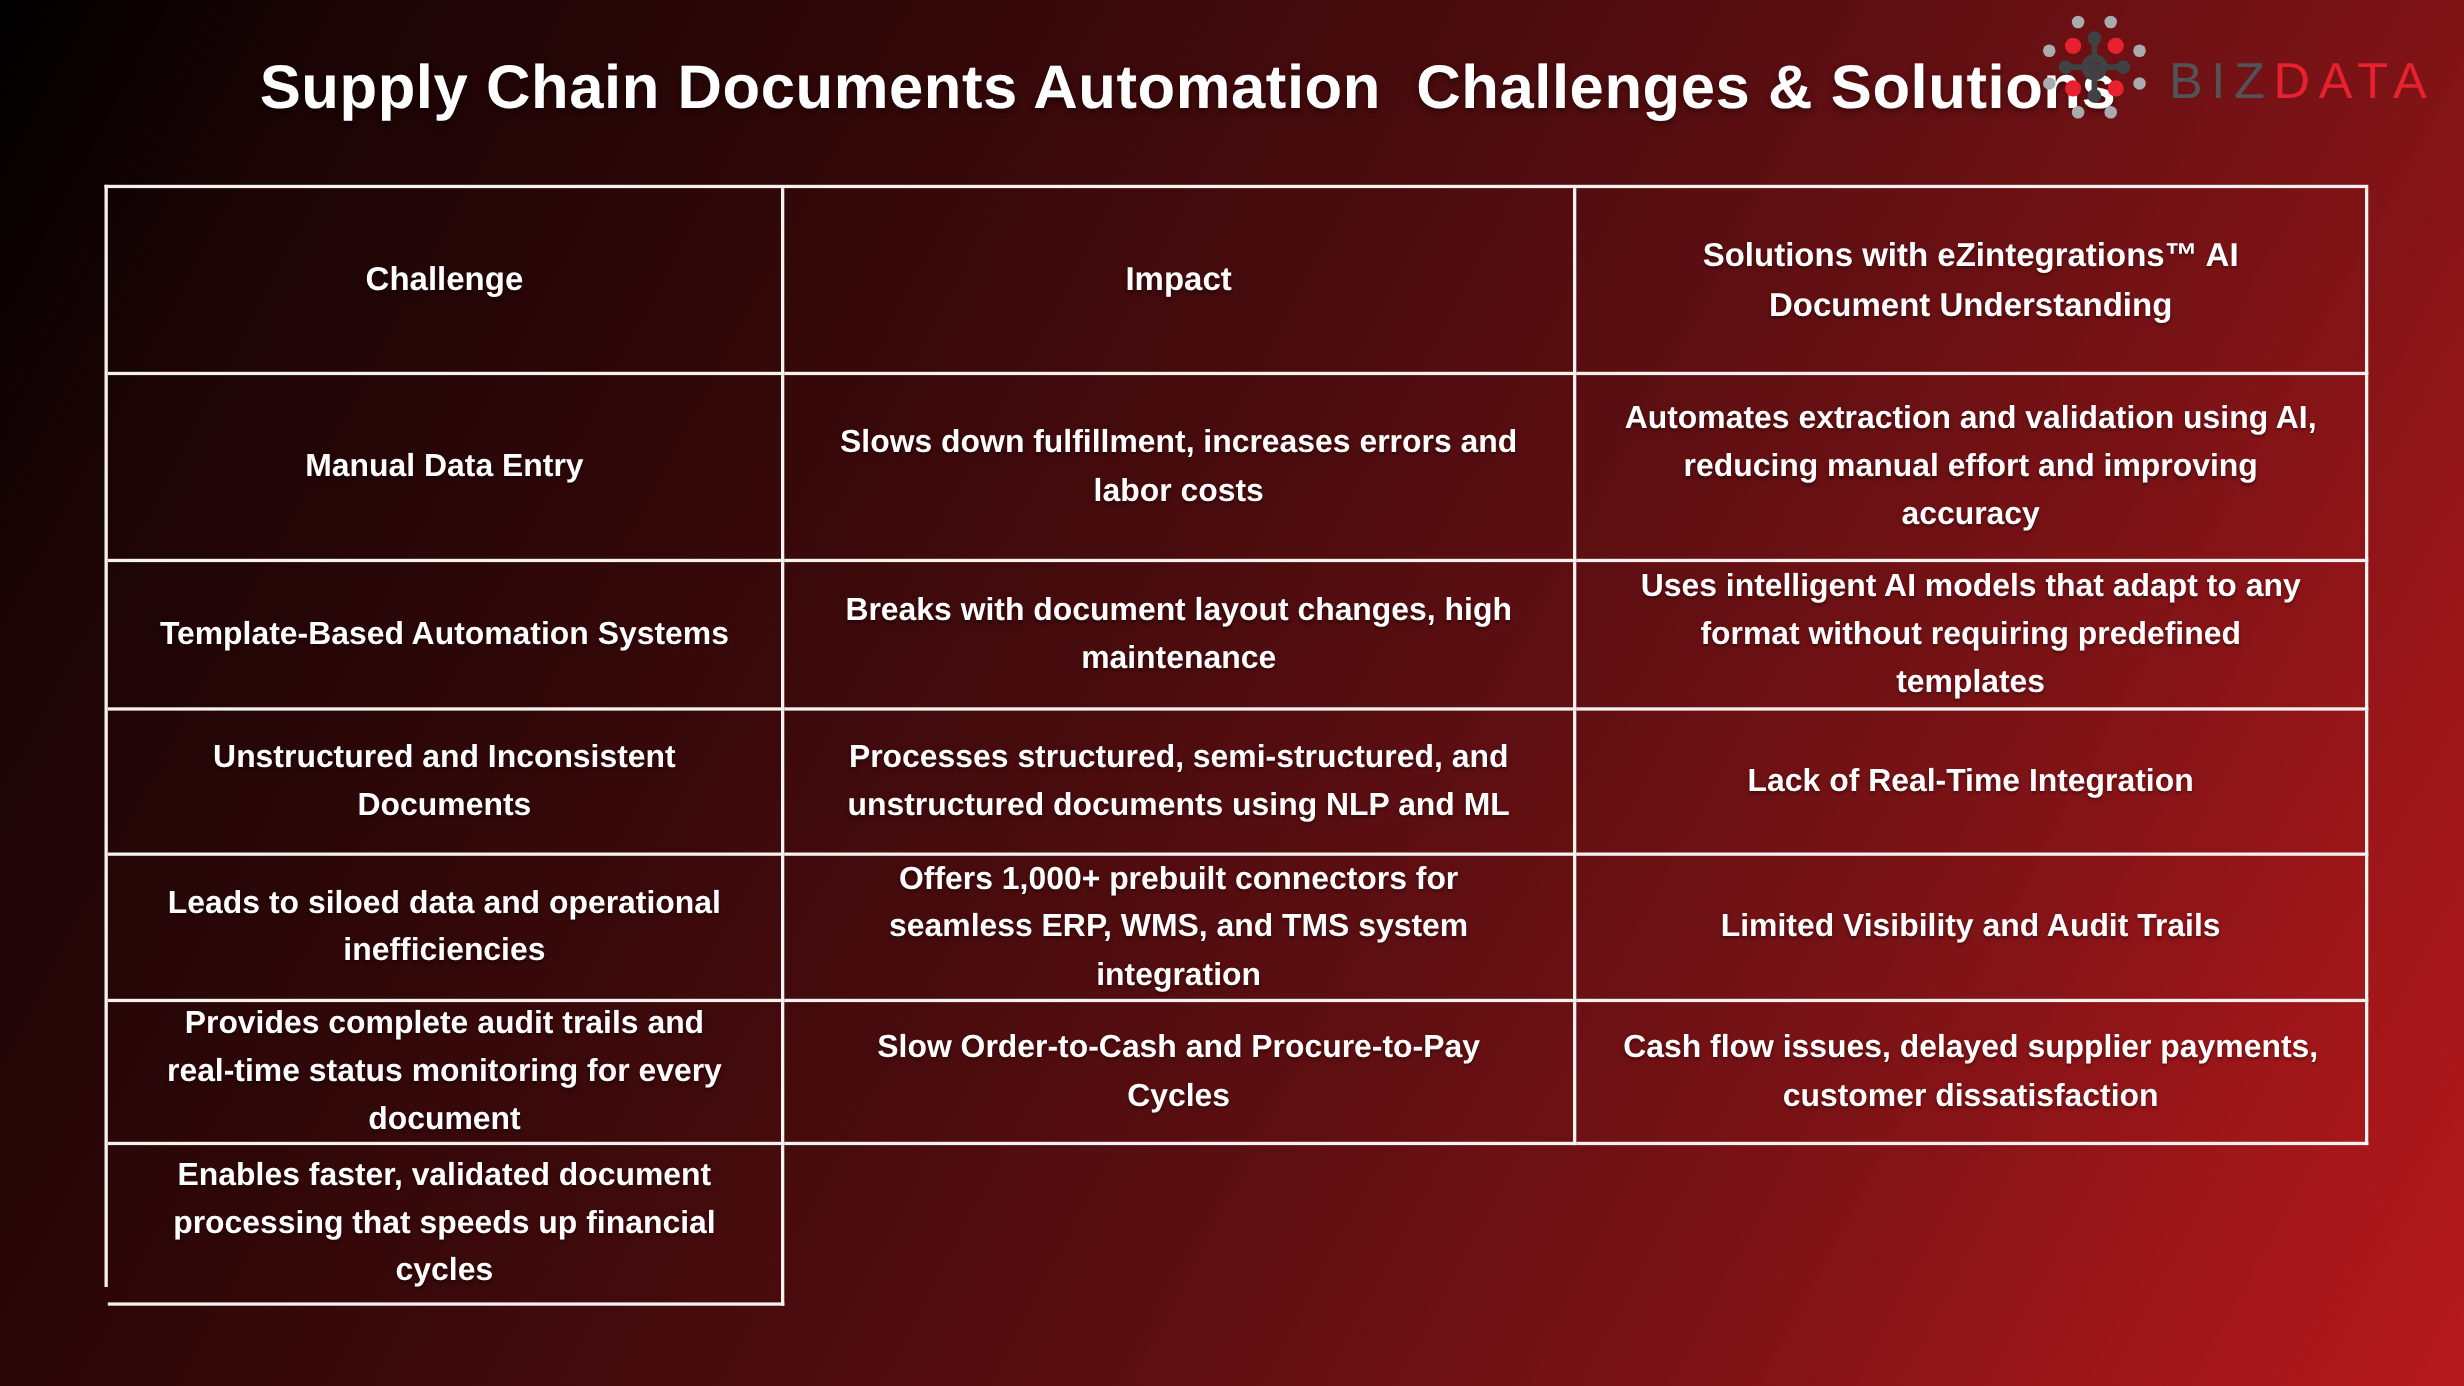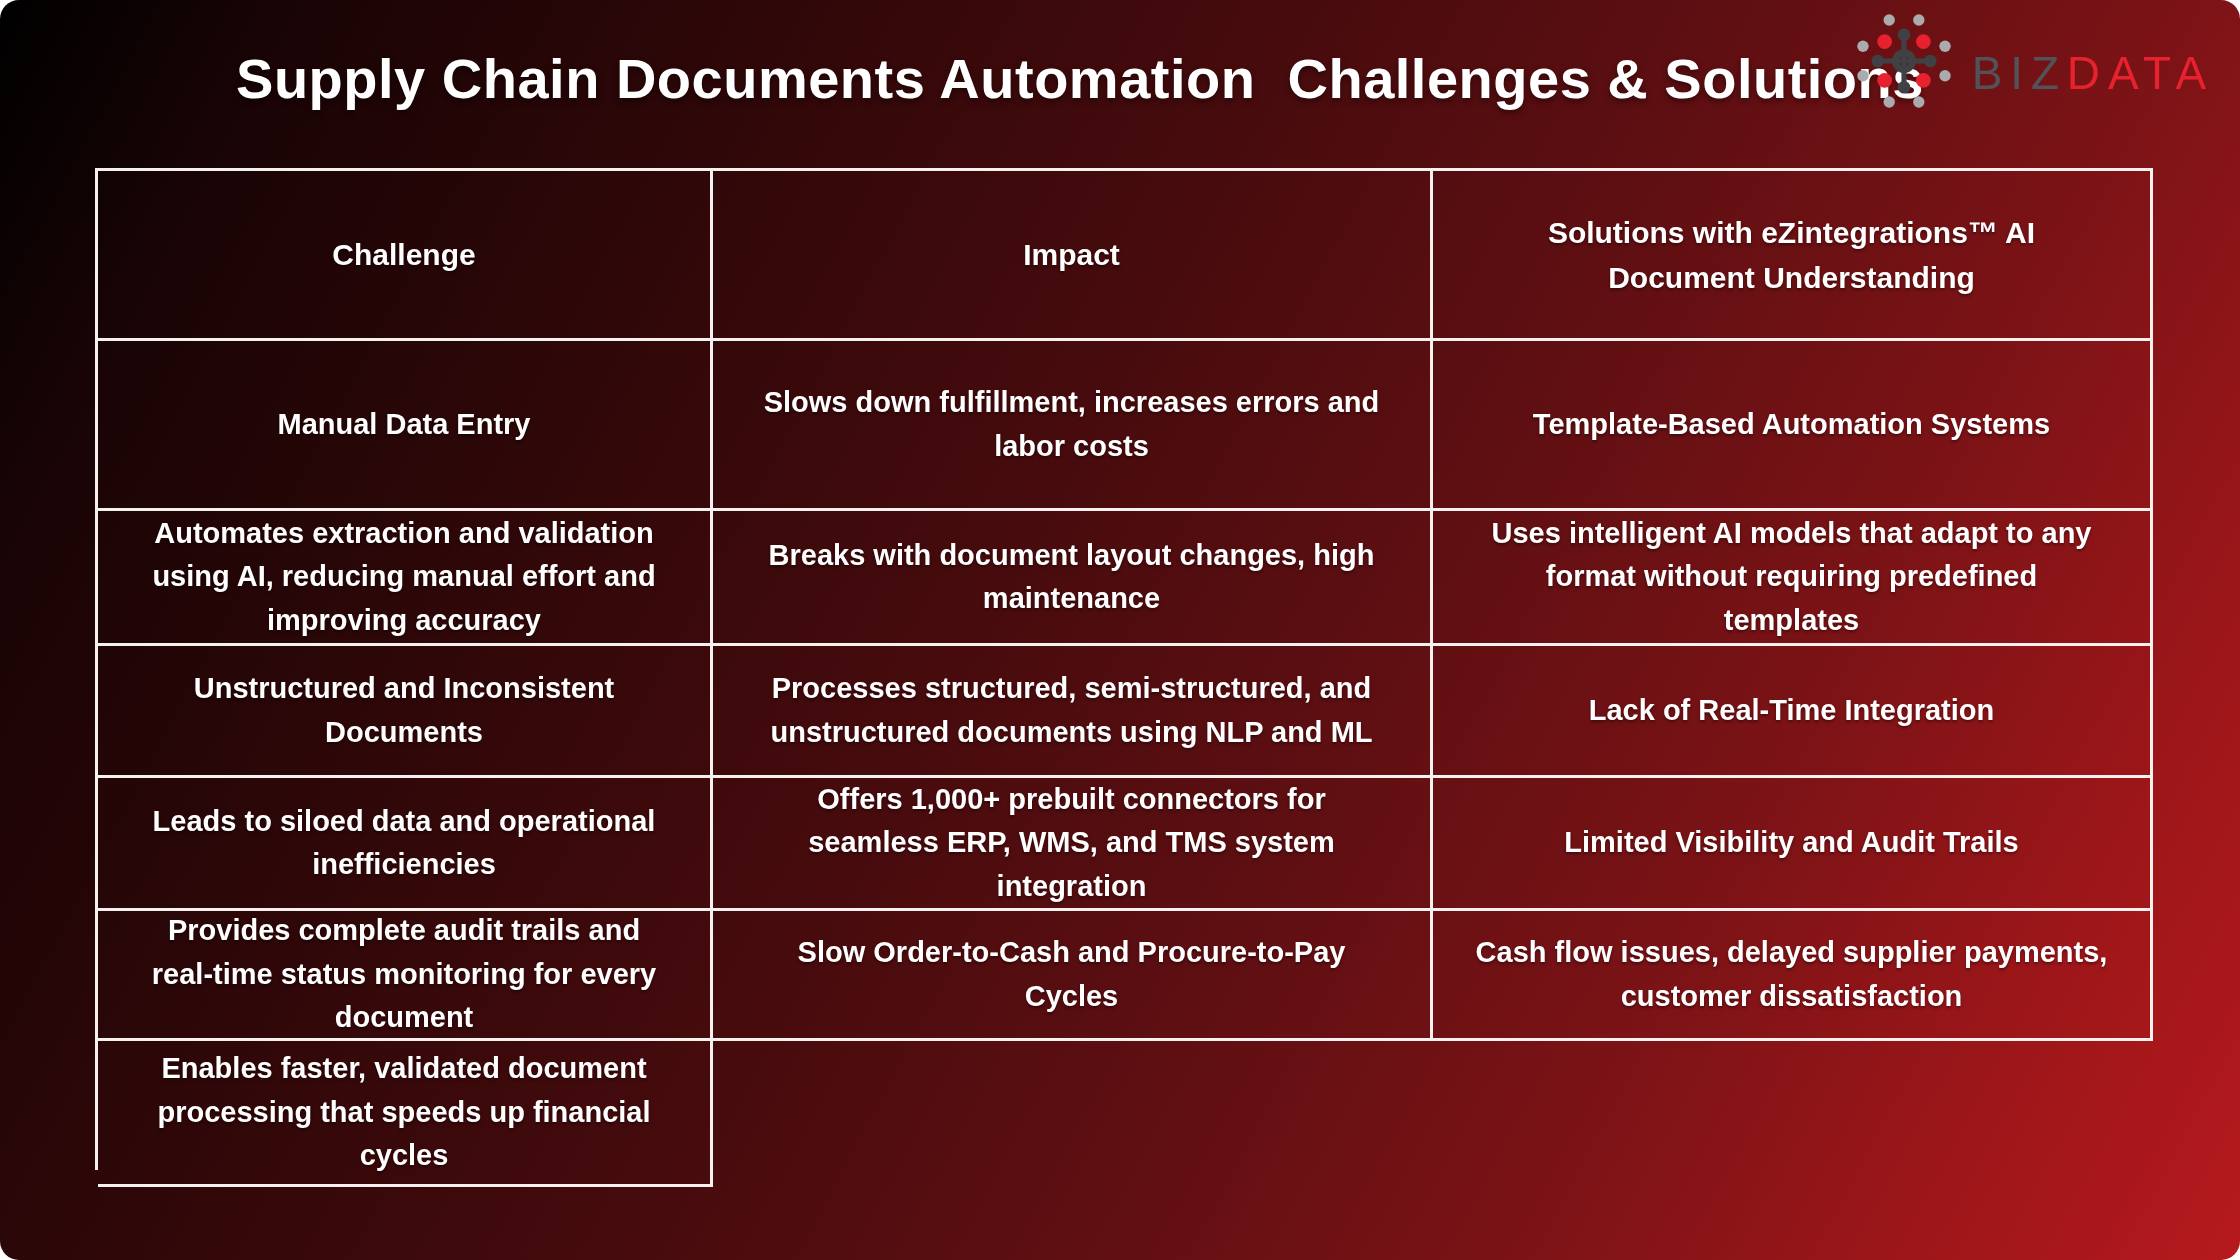--- a/index.html
+++ b/index.html
@@ -5,21 +5,20 @@
   html,body { margin:0; padding:0; }
   body {
     width:2240px; height:1260px; overflow:hidden;
     font-family:"Liberation Sans", sans-serif;
   }
   .canvas {
     position:relative; width:2240px; height:1260px;
     background:linear-gradient(118deg,
       #000000 0%, #190405 10%, #2e0708 26%, #460b0d 44%,
       #5f0f12 60%, #7d1316 76%, #9c1619 88%, #b5191d 100%);
-    border-radius:19px;
   }
   .title {
     position:absolute; top:46px; left:0; width:2160px;
     text-align:center; color:#ffffff;
     font-size:56px; font-weight:bold; letter-spacing:0.5px;
     white-space:pre-wrap;
     text-shadow:0 3px 6px rgba(0,0,0,0.45);
   }
   .logo {
     position:absolute; top:4px; right:26px;
@@ -107,23 +106,23 @@
   </div>
 
   <div class="grid">
 
     <div class="cell head">Challenge</div>
     <div class="cell head">Impact</div>
     <div class="cell head">Solutions with eZintegrations™ AI Document Understanding</div>
 
     <div class="cell">Manual Data Entry</div>
     <div class="cell">Slows down fulfillment, increases errors and labor costs</div>
+    <div class="cell">Automates extraction and validation using AI, reducing manual effort and improving accuracy</div>
+
     <div class="cell">Template-Based Automation Systems</div>
-
-    <div class="cell">Automates extraction and validation using AI, reducing manual effort and improving accuracy</div>
     <div class="cell">Breaks with document layout changes, high maintenance</div>
     <div class="cell">Uses intelligent AI models that adapt to any format without requiring predefined templates</div>
 
     <div class="cell">Unstructured and Inconsistent Documents</div>
     <div class="cell">Processes structured, semi-structured, and unstructured documents using NLP and ML</div>
 
     <div class="cell">Lack of Real-Time Integration</div>
     <div class="cell">Leads to siloed data and operational inefficiencies</div>
     <div class="cell">Offers 1,000+ prebuilt connectors for seamless ERP, WMS, and TMS system integration</div>
 

